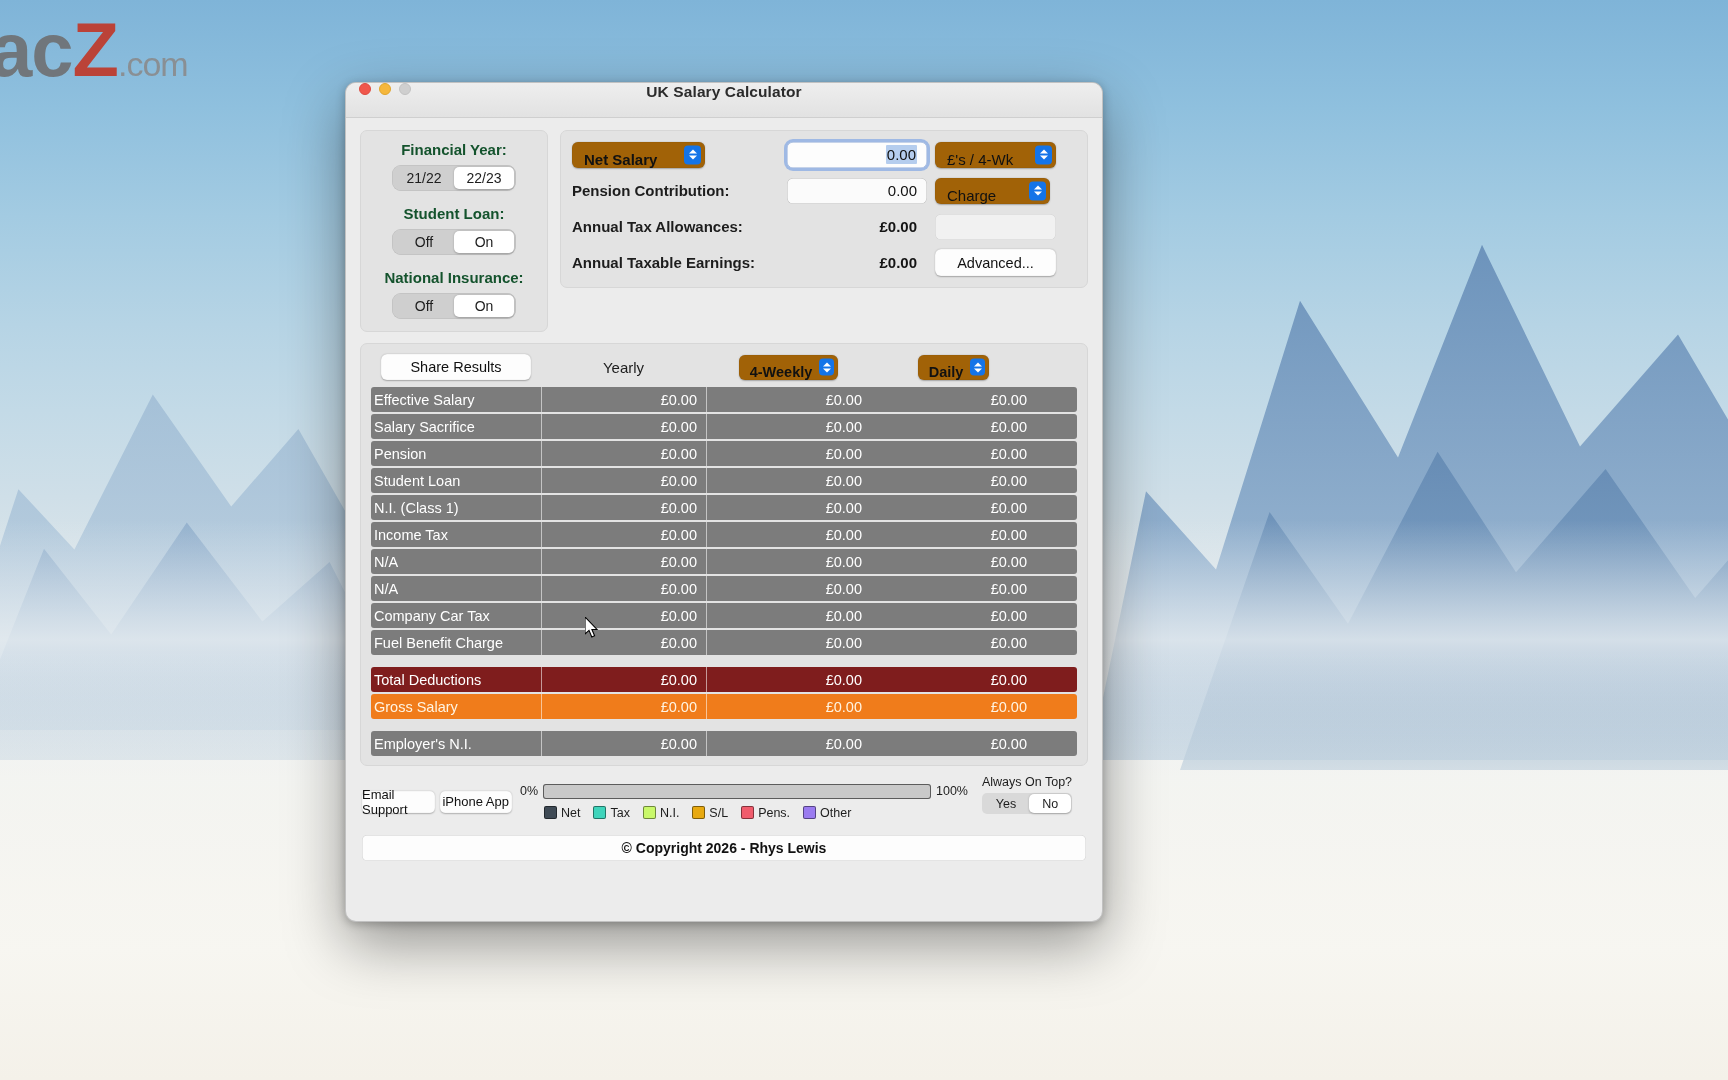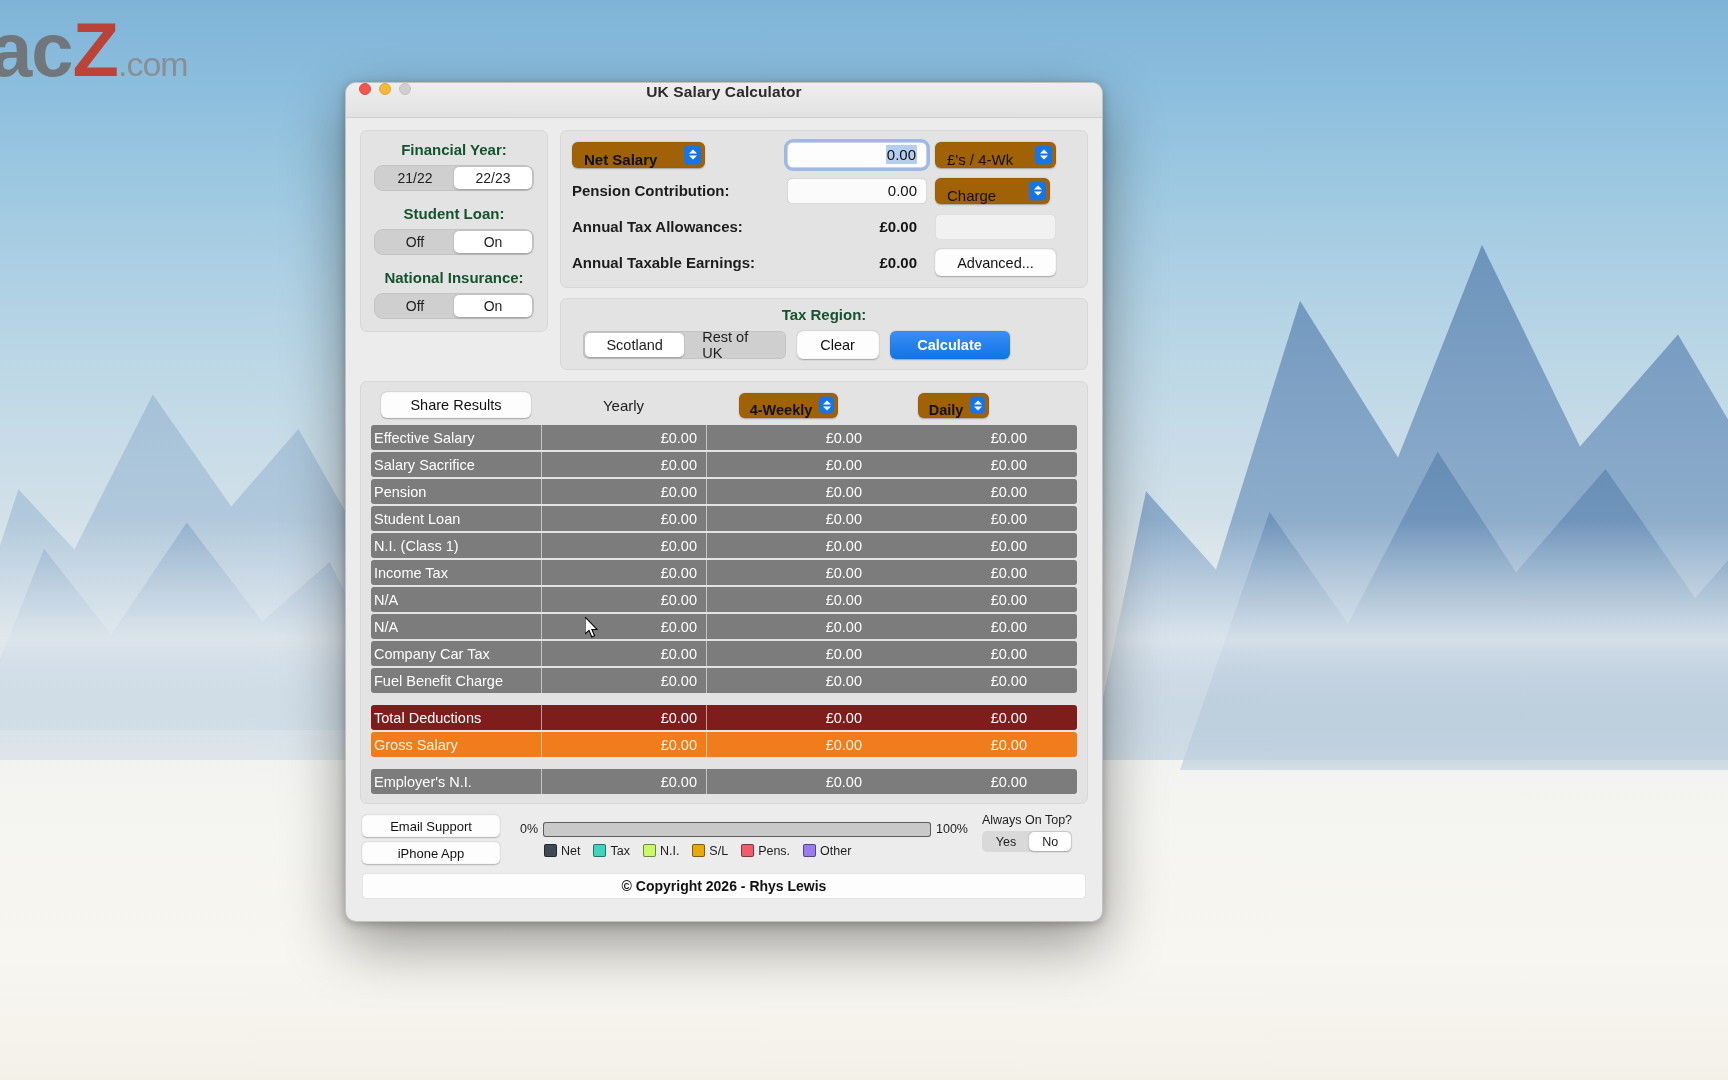--- a/index.html
+++ b/index.html
@@ -139,21 +139,21 @@
     margin-bottom: 7px; text-align: center;
   }
   .field-label.spaced { margin-top: 14px; }
 
   
   .segmented {
     display: flex;
     background: #cfcfcf;
     border-radius: 9px;
     padding: 2px;
-    width: 160px;
+    width: 124px;
     height: 26px;
     box-shadow: inset 0 0 0 .5px rgba(0,0,0,.10);
   }
   .seg {
     flex: 1;
     display: flex; align-items: center; justify-content: center;
     font-size: 14px; color: #1d1d1d;
     border-radius: 5px;
     cursor: default;
   }
@@ -327,21 +327,21 @@
   .res-row .sep.s2 { left: 335px; }
   .spacer-row { height: 8px; }
 
   
   .res-row { border-radius: 3px 3px 3px 3px; }
   .res-row .cell-name { border-radius: 12px 0 0 12px; }
 
   
   #footer { margin-top: 9px; padding: 0 2px; }
   .foot-row { display: flex; align-items: center; }
-  .foot-left { width: 150px; display: flex; flex-direction: column; gap: 5px; }
+  .foot-left { width: 150px; display: flex; flex-direction: row; gap: 5px; }
   .foot-btn {
     width: 138px; height: 22px;
     background: #fdfdfd; border-radius: 5px;
     display: flex; align-items: center; justify-content: center;
     font-size: 13px; color: #111;
     box-shadow: 0 .5px 1.5px rgba(0,0,0,.25), inset 0 0 0 .5px rgba(0,0,0,.05);
     cursor: default;
   }
   .foot-mid { flex: 1; display: flex; flex-direction: column; gap: 7px; padding-left: 8px; }
   .prog-line { display: flex; align-items: center; gap: 5px; }
@@ -486,31 +486,20 @@
 
             <div class="in-row">
               <div class="in-label">Annual Taxable Earnings:</div>
               <div class="valtext">£0.00</div>
               <div style="width:8px"></div>
               <div class="btn" style="width:121px;height:27px">Advanced...</div>
             </div>
 
           </div>
 
-          <div class="panel" id="taxregion-panel">
-            <div class="field-label">Tax Region:</div>
-            <div class="tr-row">
-              <div class="seg-pair">
-                <div class="seg on">Scotland</div>
-                <div class="seg">Rest of UK</div>
-              </div>
-              <div class="btn" id="btn-clear">Clear</div>
-              <div class="btn primary" id="btn-calculate">Calculate</div>
-            </div>
-          </div>
 
         </div>
       </div>
 
       <div id="results-panel">
 
         <div class="res-header">
           <div class="hcell col-name">
             <div class="btn" id="btn-share">Share Results</div>
           </div>

